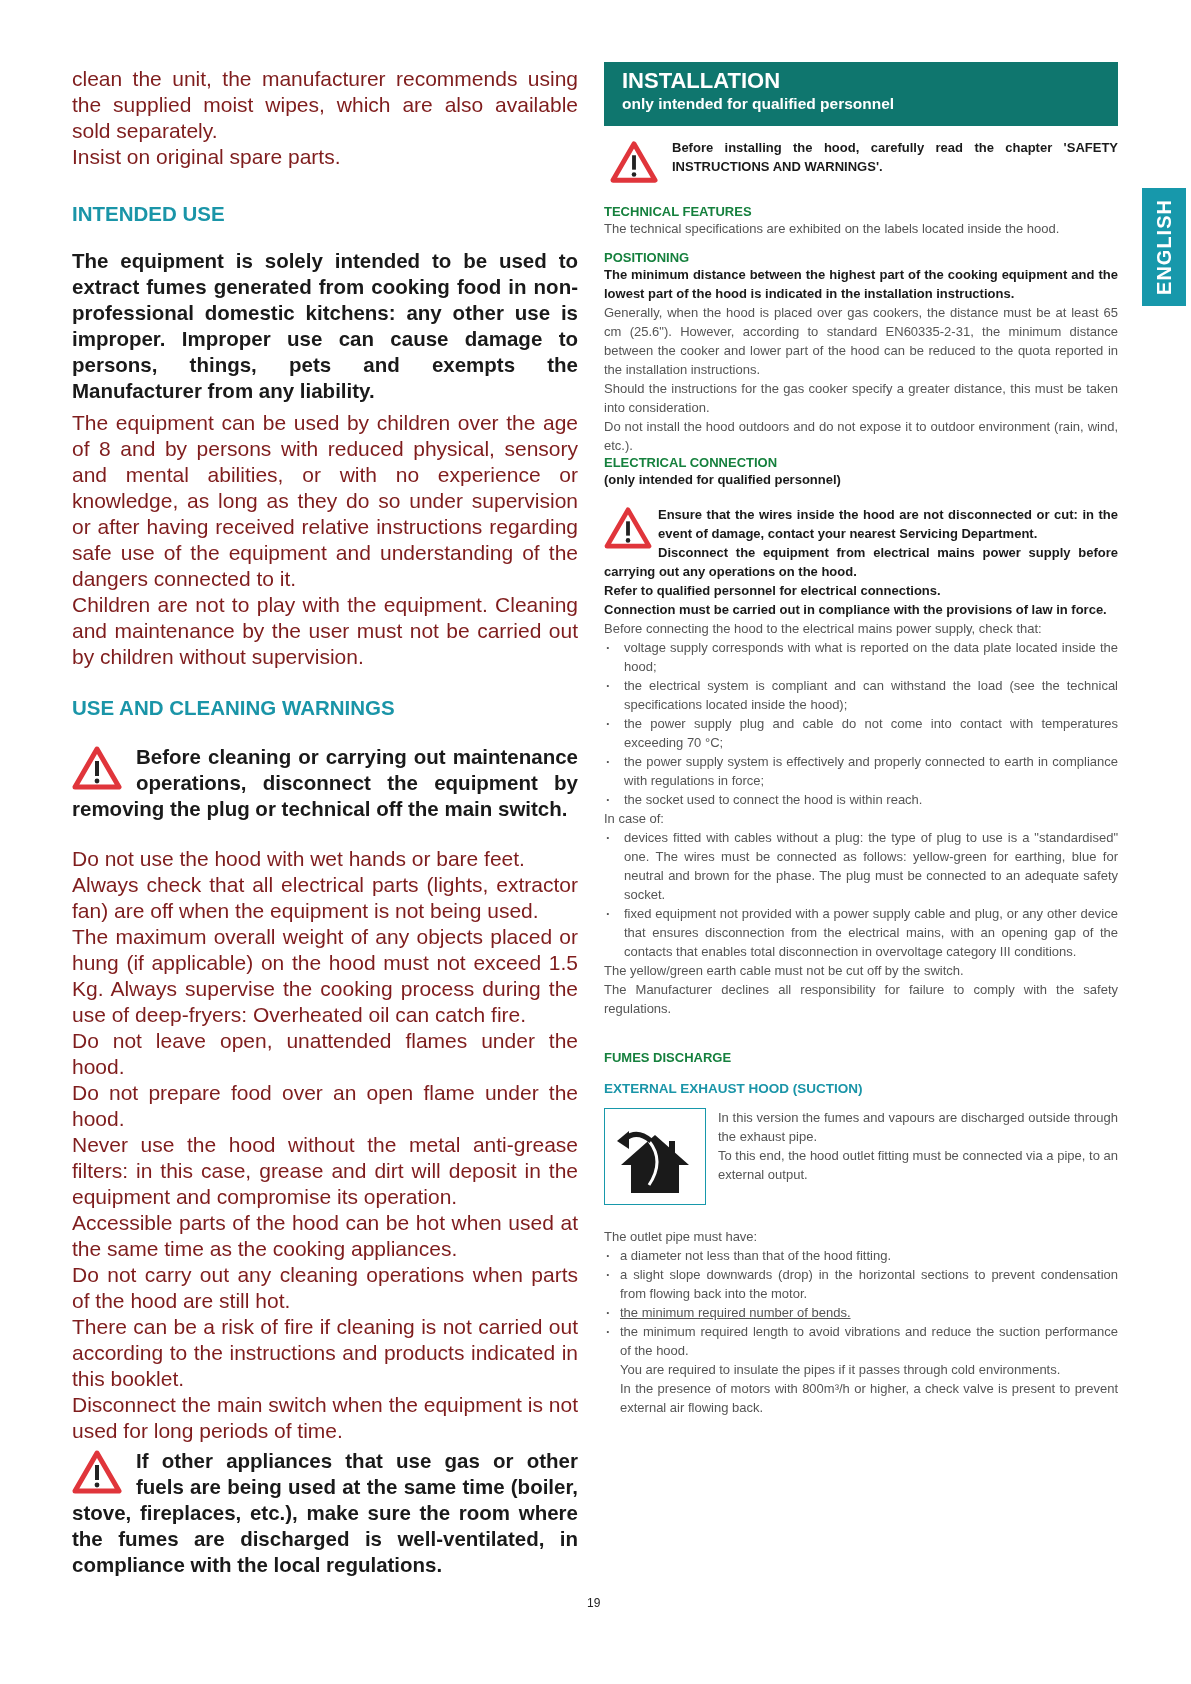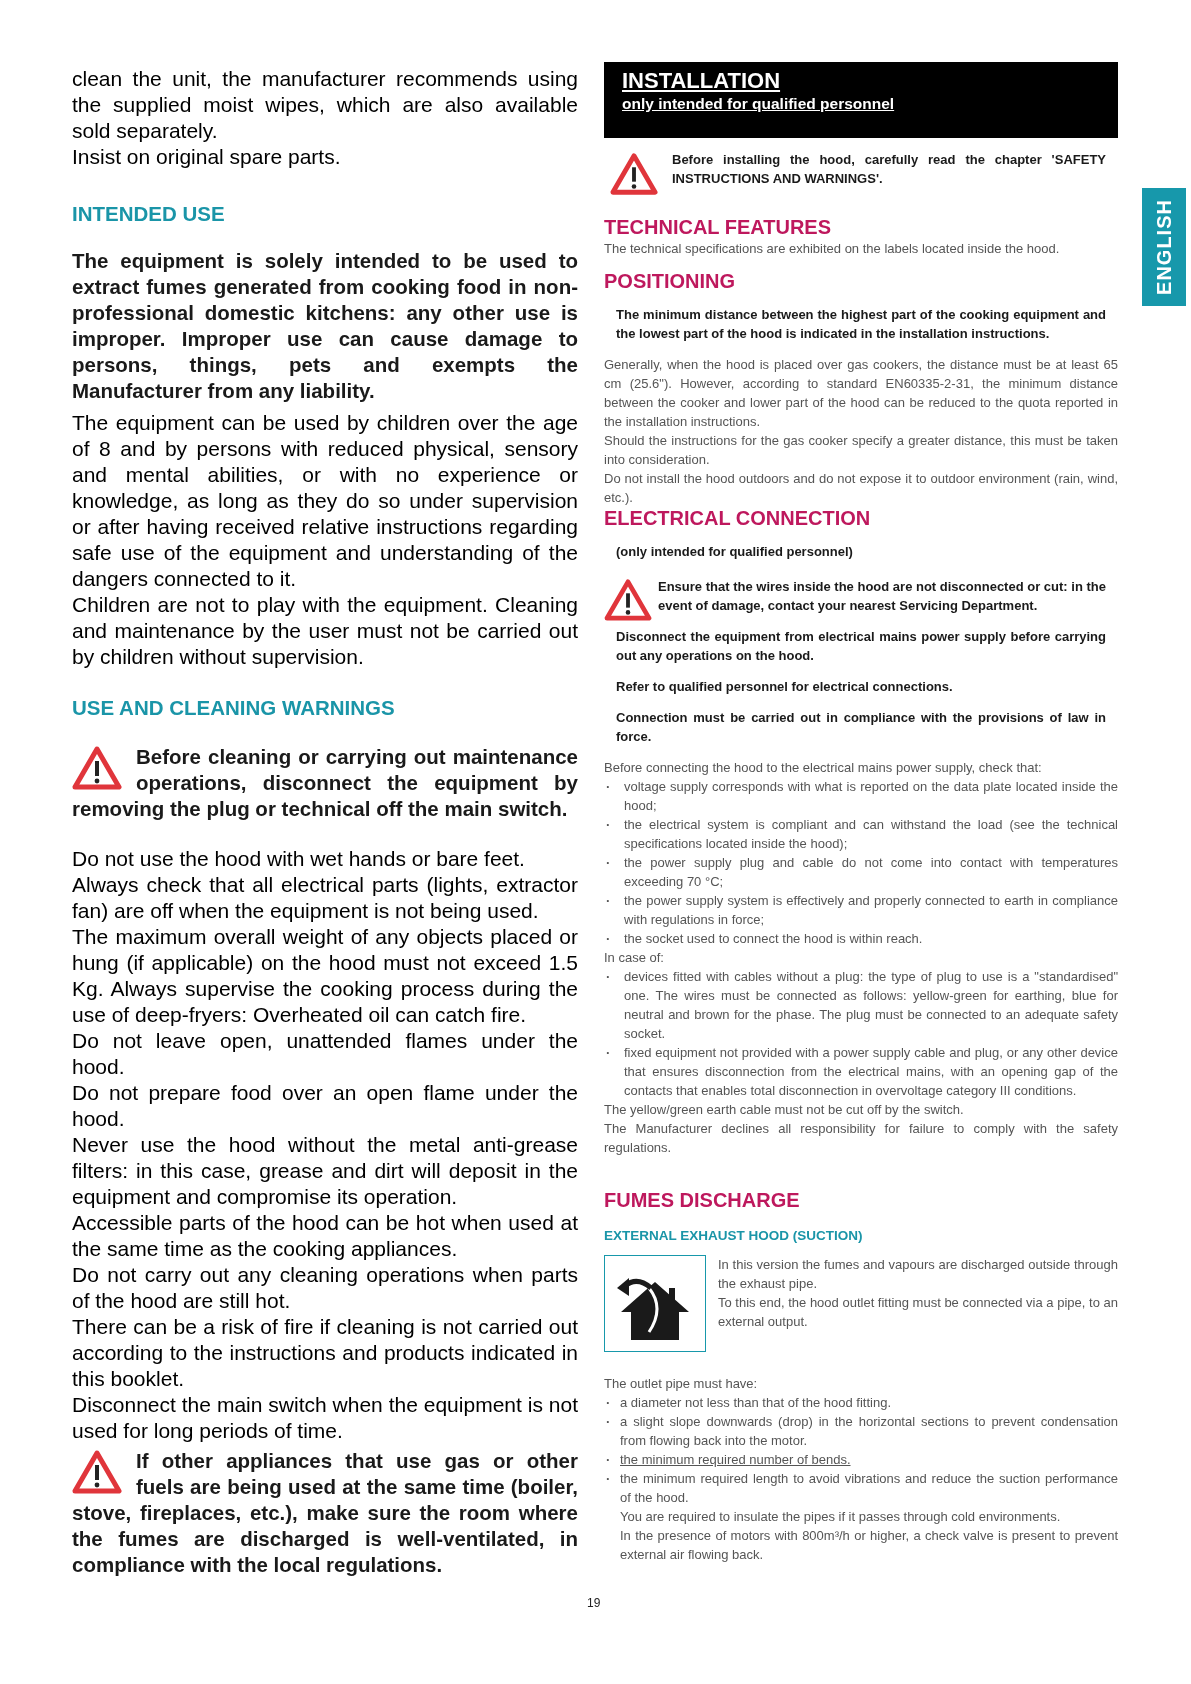--- a/index.html
+++ b/index.html
@@ -1,29 +1,29 @@
 <!DOCTYPE html>
 <html><head>
 <meta charset="utf-8">
 <style>
   html,body{margin:0;padding:0;background:#fff;}
   body{width:1191px;height:1684px;position:relative;overflow:hidden;font-family:"Liberation Sans",sans-serif;color:#222;}
   .col-left{position:absolute;left:72px;top:66px;width:506px;}
   .col-right{position:absolute;left:604px;top:62px;width:514px;}
-  .lp{font-size:21px;line-height:26px;color:#000000;margin:0;text-align:justify;font-weight:300;}
+  .lp{font-size:21px;line-height:26px;color:#7f1d1d;margin:0;text-align:justify;font-weight:300;}
   .lh{font-size:20.5px;font-weight:bold;color:#1a95a8;margin:0;}
   .lbold{font-size:20.5px;line-height:26px;font-weight:bold;color:#1a1a1a;margin:0;text-align:justify;}
   .warn{position:relative;}
   .warn .tri{float:left;margin:2px 14px 0 0;}
-  .banner{background:#000000;color:#fff;padding:6px 18px 22px 18px;height:48px;box-sizing:content-box;text-decoration:underline;}
+  .banner{background:#0f766e;color:#fff;padding:6px 18px 10px 18px;height:48px;box-sizing:content-box;}
   .banner .t{font-size:22px;font-weight:bold;line-height:26px;}
   .banner .s{font-size:15.5px;font-weight:bold;line-height:20px;}
-  .rh{font-size:20px;font-weight:bold;color:#be185d;margin:0;}
+  .rh{font-size:13px;font-weight:bold;color:#15803d;margin:0;}
   .rp{font-size:13px;line-height:19px;color:#555;margin:0;text-align:justify;}
-  .rb{font-size:13px;line-height:19px;font-weight:bold;color:#1a1a1a;margin:12px;text-align:justify;}
+  .rb{font-size:13px;line-height:19px;font-weight:bold;color:#1a1a1a;margin:0;text-align:justify;}
   ul.bl{list-style:none;margin:0;padding:0;}
   ul.bl li{position:relative;padding-left:20px;font-size:13px;line-height:19px;color:#555;text-align:justify;}
   ul.bl li:before{content:"·";position:absolute;left:2px;top:0;font-weight:bold;color:#555;}
   .rsub{font-size:13.5px;font-weight:bold;color:#1a95a8;margin:0;}
   .english{position:absolute;left:1142px;top:188px;width:44px;height:118px;background:#1798ab;}
   .english span{position:absolute;left:50%;top:50%;transform:translate(-50%,-50%) rotate(-90deg);color:#fff;font-weight:bold;font-size:20px;letter-spacing:1px;white-space:nowrap;}
   .pagenum{position:absolute;left:587px;top:1596px;font-size:12px;color:#222;text-align:right;}
   .iconbox{width:100px;height:95px;border:1.5px solid #1798ab;float:left;margin-right:12px;display:flex;align-items:center;justify-content:center;}
 </style>
 </head>

